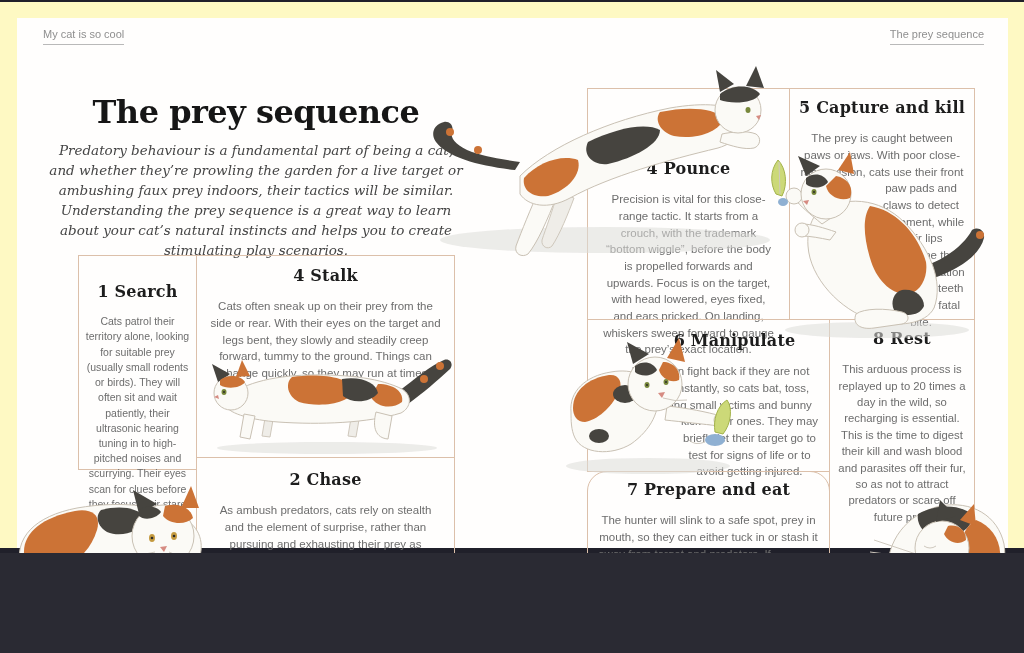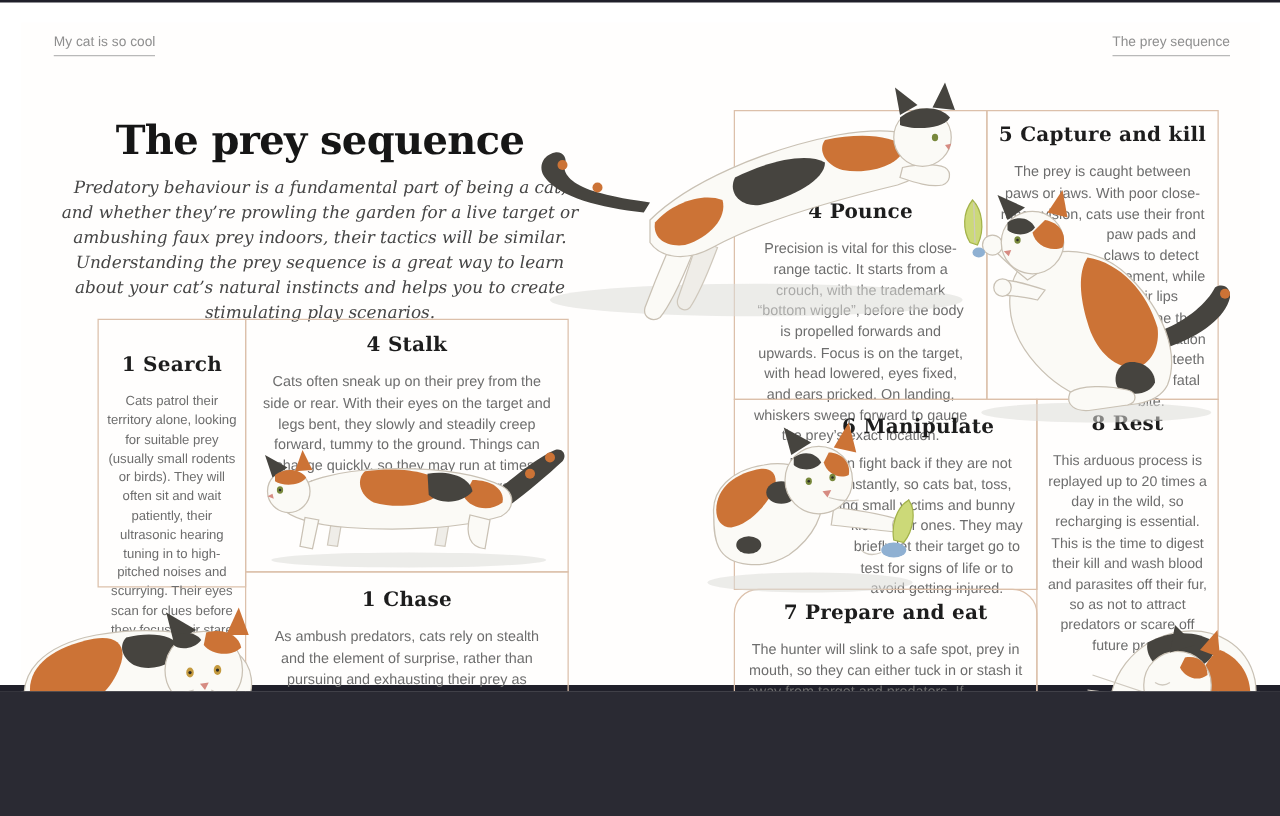--- a/index.html
+++ b/index.html
@@ -1,17 +1,17 @@
 <!DOCTYPE html>
 <html><head>
 <meta charset="utf-8">
 <style>
   html,body{margin:0;padding:0;background:#2a2a33;}
   #canvas{position:relative;width:1024px;height:553px;overflow:hidden;
-    background:#ffffff;font-family:"Liberation Sans",sans-serif;}
+    background:#fef9c3;font-family:"Liberation Sans",sans-serif;}
   .edge{position:absolute;left:0;width:100%;background:#20202a;}
   .edge-top{top:0;height:2px;}
   .edge-bottom{bottom:0;height:5px;}
   #spread{position:absolute;left:17px;top:18px;width:991px;height:615px;background:#fffefd;}
 
   
   .rh{position:absolute;font-size:11px;color:#8f8f8f;}
   .rh span{border-bottom:1px solid #b9b9b9;padding-bottom:4px;display:inline-block;}
   #rh-left{left:43px;top:28px;}
   #rh-right{right:40px;top:28px;}
@@ -99,21 +99,21 @@
 
   <section class="cell" id="box-search">
     <h2 class="step-title">1 Search</h2>
     <p class="step-text">Cats patrol their territory alone, looking for suitable prey (usually small rodents or birds). They will often sit and wait patiently, their ultrasonic hearing tuning in to high-pitched noises and scurrying. Their eyes scan for clues before they focus their stare on the target’s location.</p>
   </section>
   <section class="cell" id="box-stalk">
     <h2 class="step-title">4 Stalk</h2>
     <p class="step-text">Cats often sneak up on their prey from the side or rear. With their eyes on the target and legs bent, they slowly and steadily creep forward, tummy to the ground. Things can change quickly, so they may run at times, while keeping their squat posture.</p>
   </section>
   <section class="cell" id="box-chase">
-    <h2 class="step-title">1 Chase</h2>
+    <h2 class="step-title">2 Chase</h2>
     <p class="step-text">As ambush predators, cats rely on stealth and the element of surprise, rather than pursuing and exhausting their prey as cheetahs do. If they run, it’s not a long-distance chase, it’s a sprint, sometimes with erratic twists and turns, as required, to stop the prey from escaping.</p>
   </section>
 
   <section class="cell" id="cell-pounce">
     <h2 class="step-title">4 Pounce</h2>
     <p class="step-text">Precision is vital for this close-range tactic. It starts from a crouch, with the trademark “bottom wiggle”, before the body is propelled forwards and upwards. Focus is on the target, with head lowered, eyes fixed, and ears pricked. On landing, whiskers sweep forward to gauge the prey’s exact location.</p>
   </section>
   <section class="cell" id="cell-capture">
     <h2 class="step-title">5 Capture and kill</h2>
     <div class="fl" style="width:2px;height:62px"></div>

